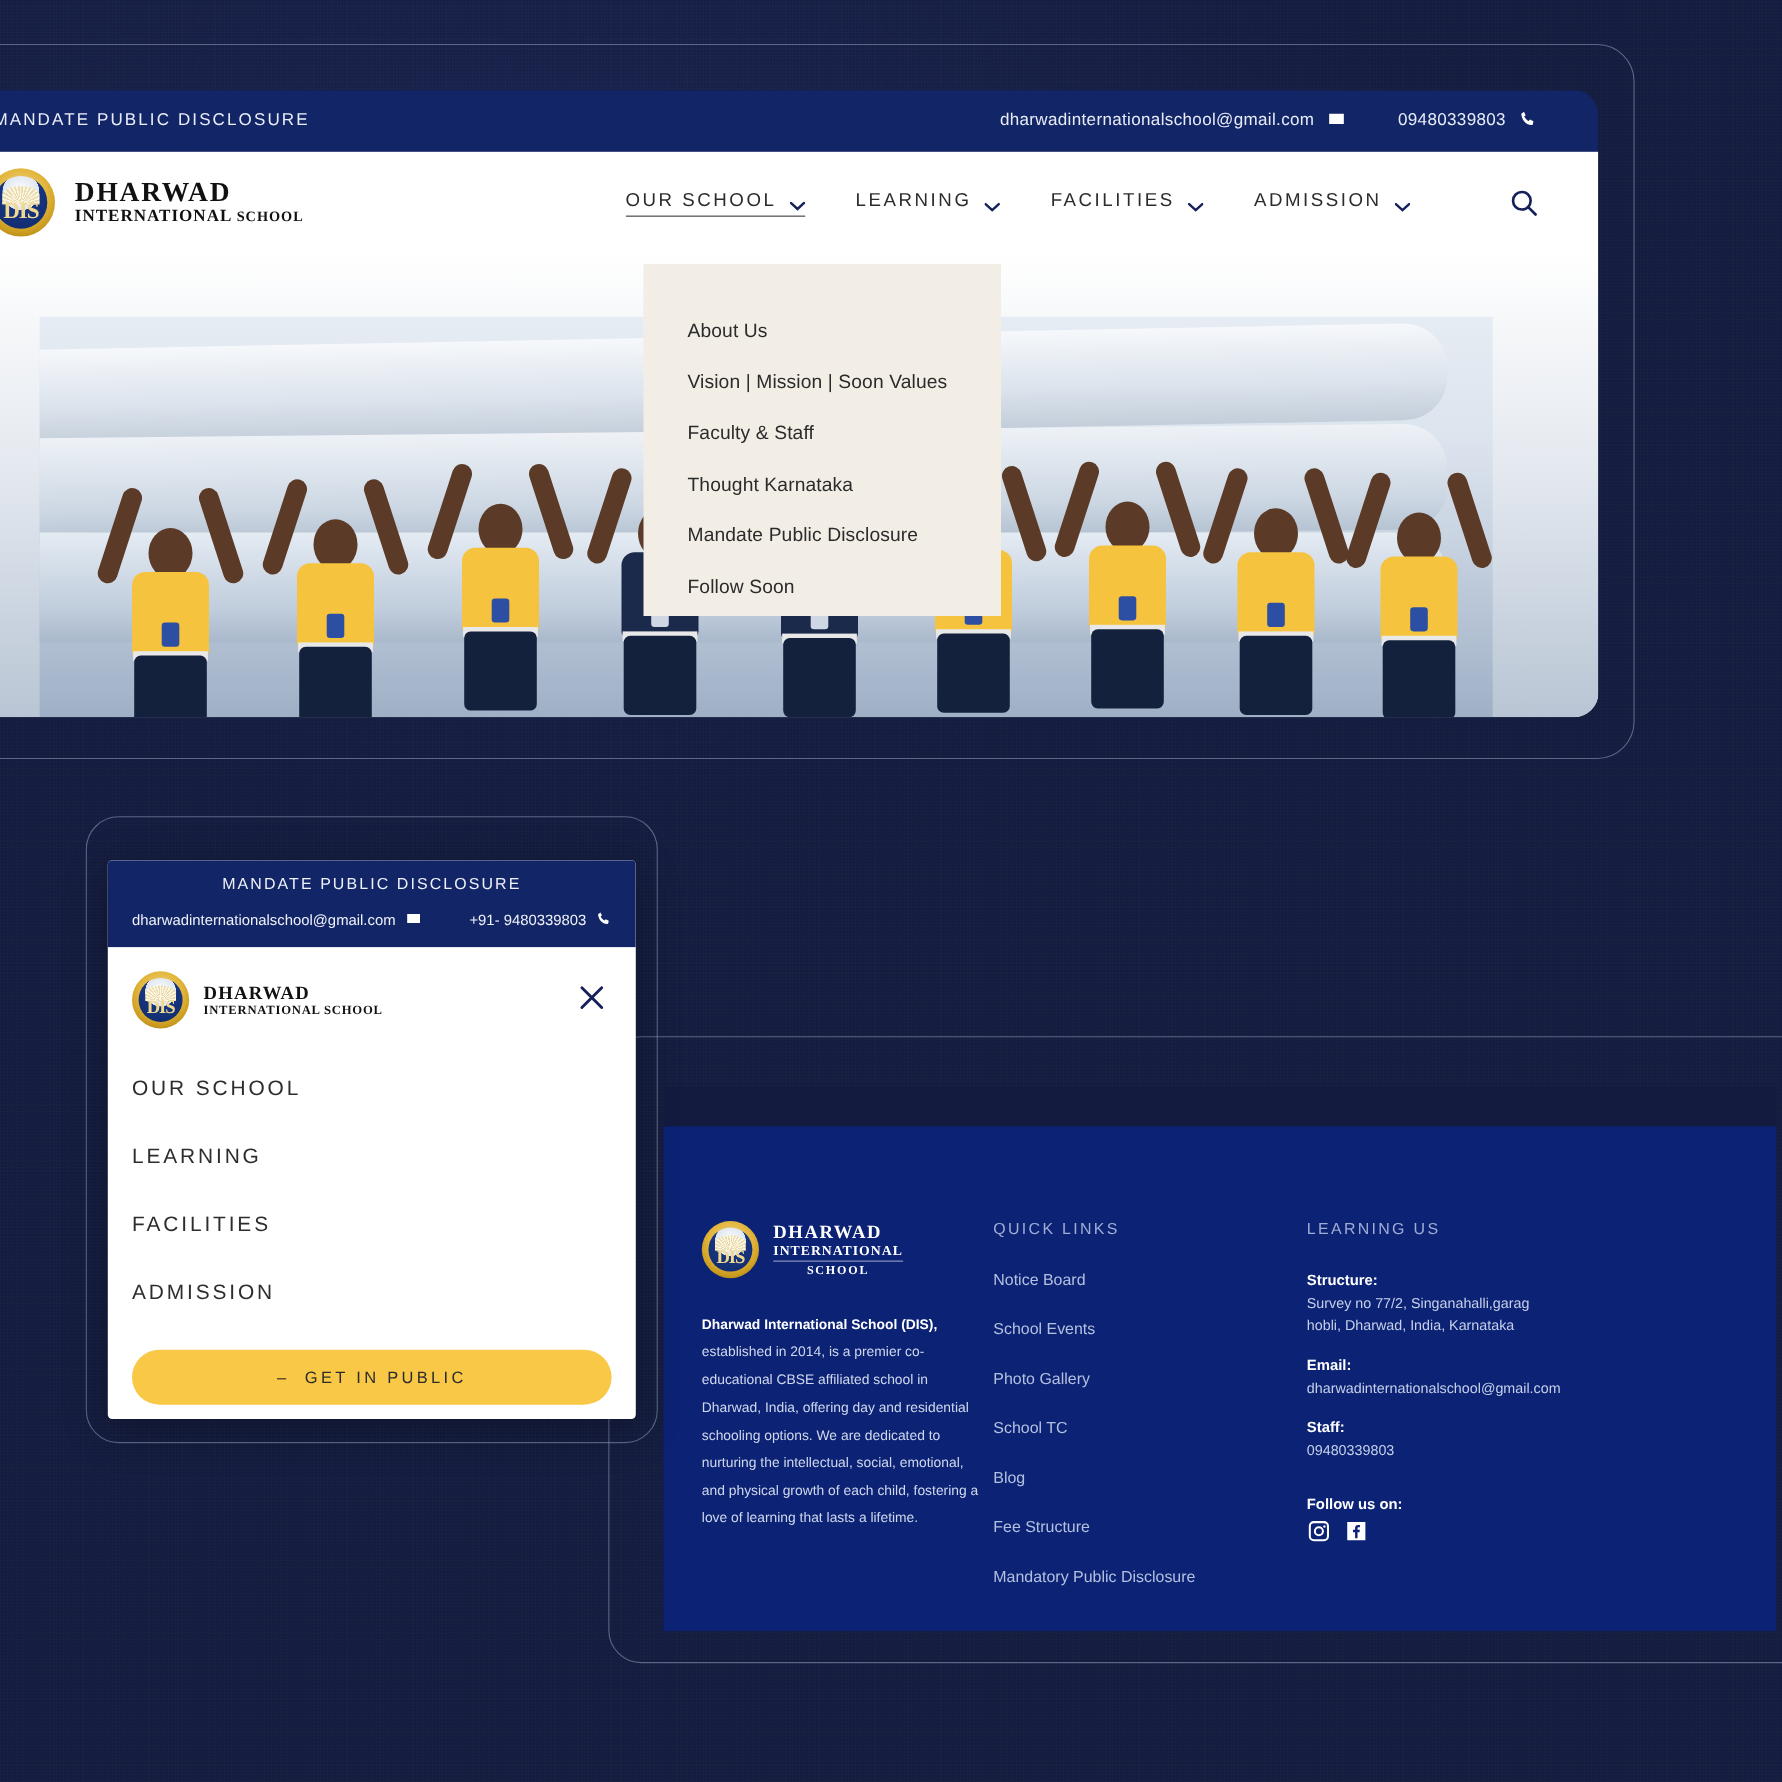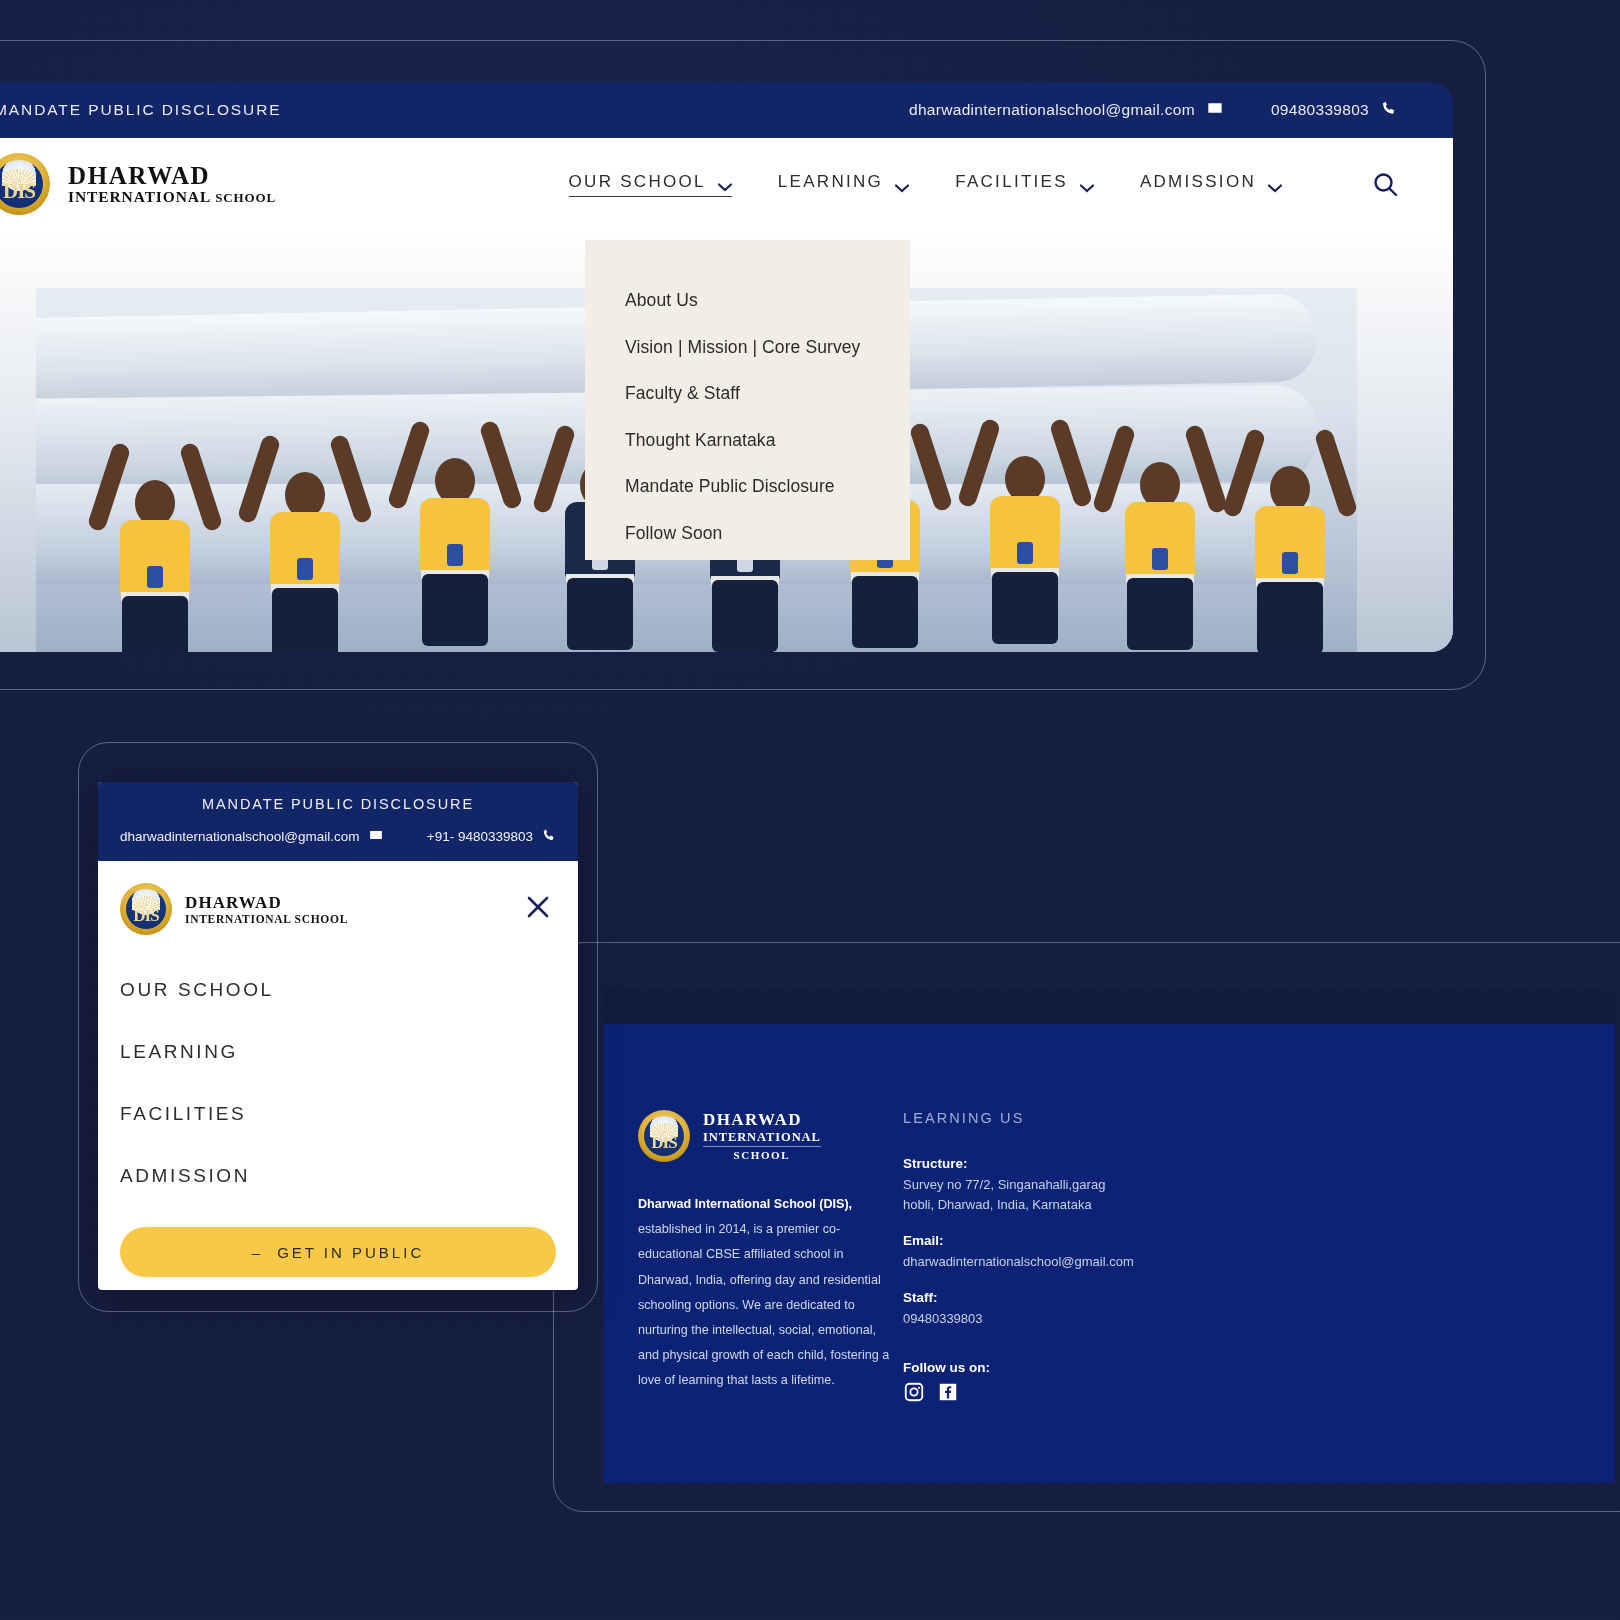--- a/index.html
+++ b/index.html
@@ -490,21 +490,21 @@
             <div class="head"></div>
             <div class="torso"></div>
             <div class="belt"></div>
             <div class="legs"></div>
           </div>
       </div>
     </div>
 
     <div class="dropdown">
       <div class="dd-item">About Us</div>
-      <div class="dd-item">Vision |  Mission | Core Survey</div>
+      <div class="dd-item">Vision |  Mission | Soon Values</div>
       <div class="dd-item">Faculty &amp; Staff</div>
       <div class="dd-item">Thought Karnataka</div>
       <div class="dd-item">Mandate Public Disclosure</div>
       <div class="dd-item">Follow Soon</div>
     </div>
   </div>
 
 
   <div id="mobile-card">
     <div class="m-util">
@@ -576,20 +576,30 @@
             <div class="f-b1">DHARWAD</div>
             <div class="f-b2">INTERNATIONAL</div>
             <div class="f-b3">SCHOOL</div>
           </div>
         </div>
         <div class="f-about">
           <b>Dharwad International School (DIS),</b><span> established in 2014, is a premier co-educational CBSE affiliated school in Dharwad, India, offering day and residential schooling options. We are dedicated to nurturing the intellectual, social, emotional, and physical growth of each child, fostering a love of learning that lasts a lifetime.</span>
         </div>
       </div>
 
+      <div class="f-col-links">
+        <div class="f-heading">QUICK LINKS</div>
+        <div class="f-link">Notice Board</div>
+        <div class="f-link">School Events</div>
+        <div class="f-link">Photo Gallery</div>
+        <div class="f-link">School TC</div>
+        <div class="f-link">Blog</div>
+        <div class="f-link">Fee Structure</div>
+        <div class="f-link">Mandatory Public Disclosure</div>
+      </div>
 
       <div class="f-col-contact">
         <div class="f-heading">LEARNING US</div>
         <div class="c-label">Structure:</div>
         <div class="c-value" style="max-width:230px">Survey no 77/2, Singanahalli,garag hobli, Dharwad, India, Karnataka</div>
         <div class="c-label">Email:</div>
         <div class="c-value">dharwadinternationalschool@gmail.com</div>
         <div class="c-label">Staff:</div>
         <div class="c-value" style="margin-bottom:30px">09480339803</div>
         <div class="c-label">Follow us on:</div>

